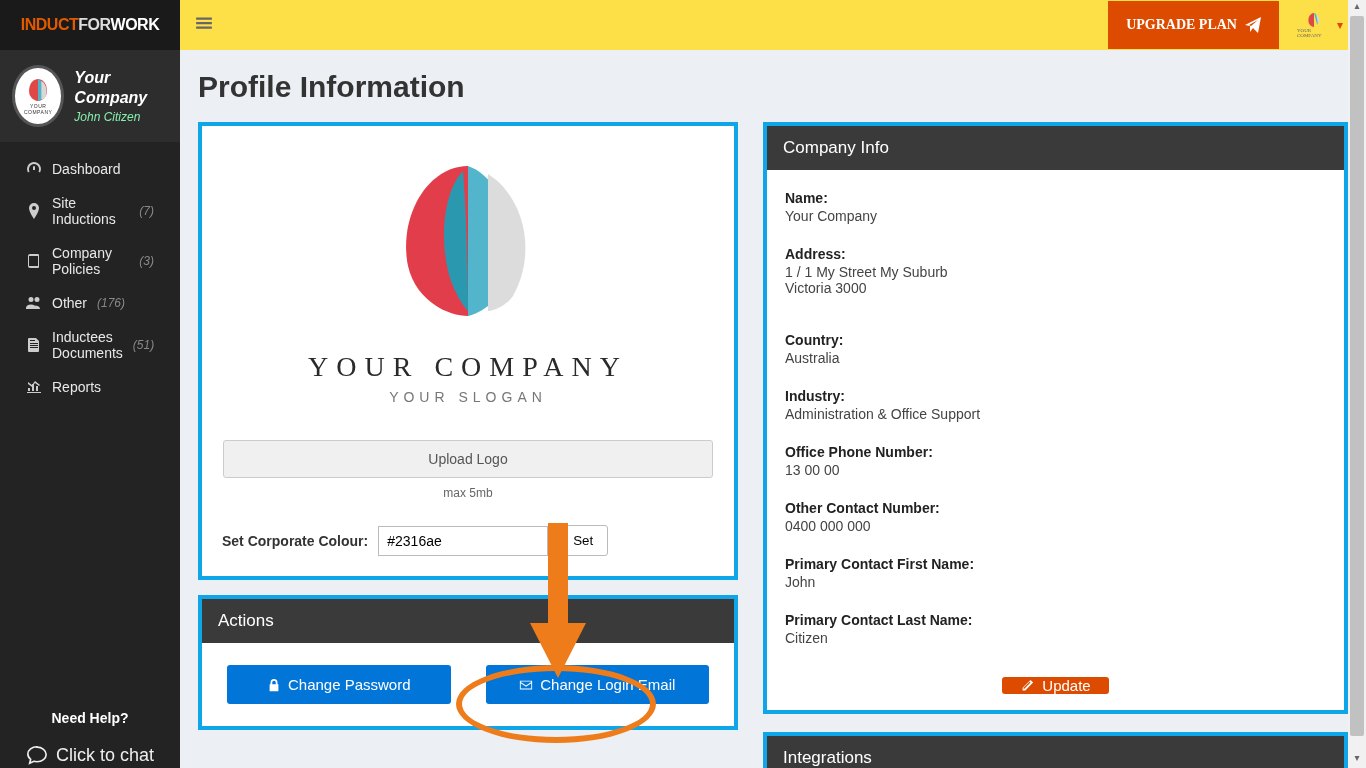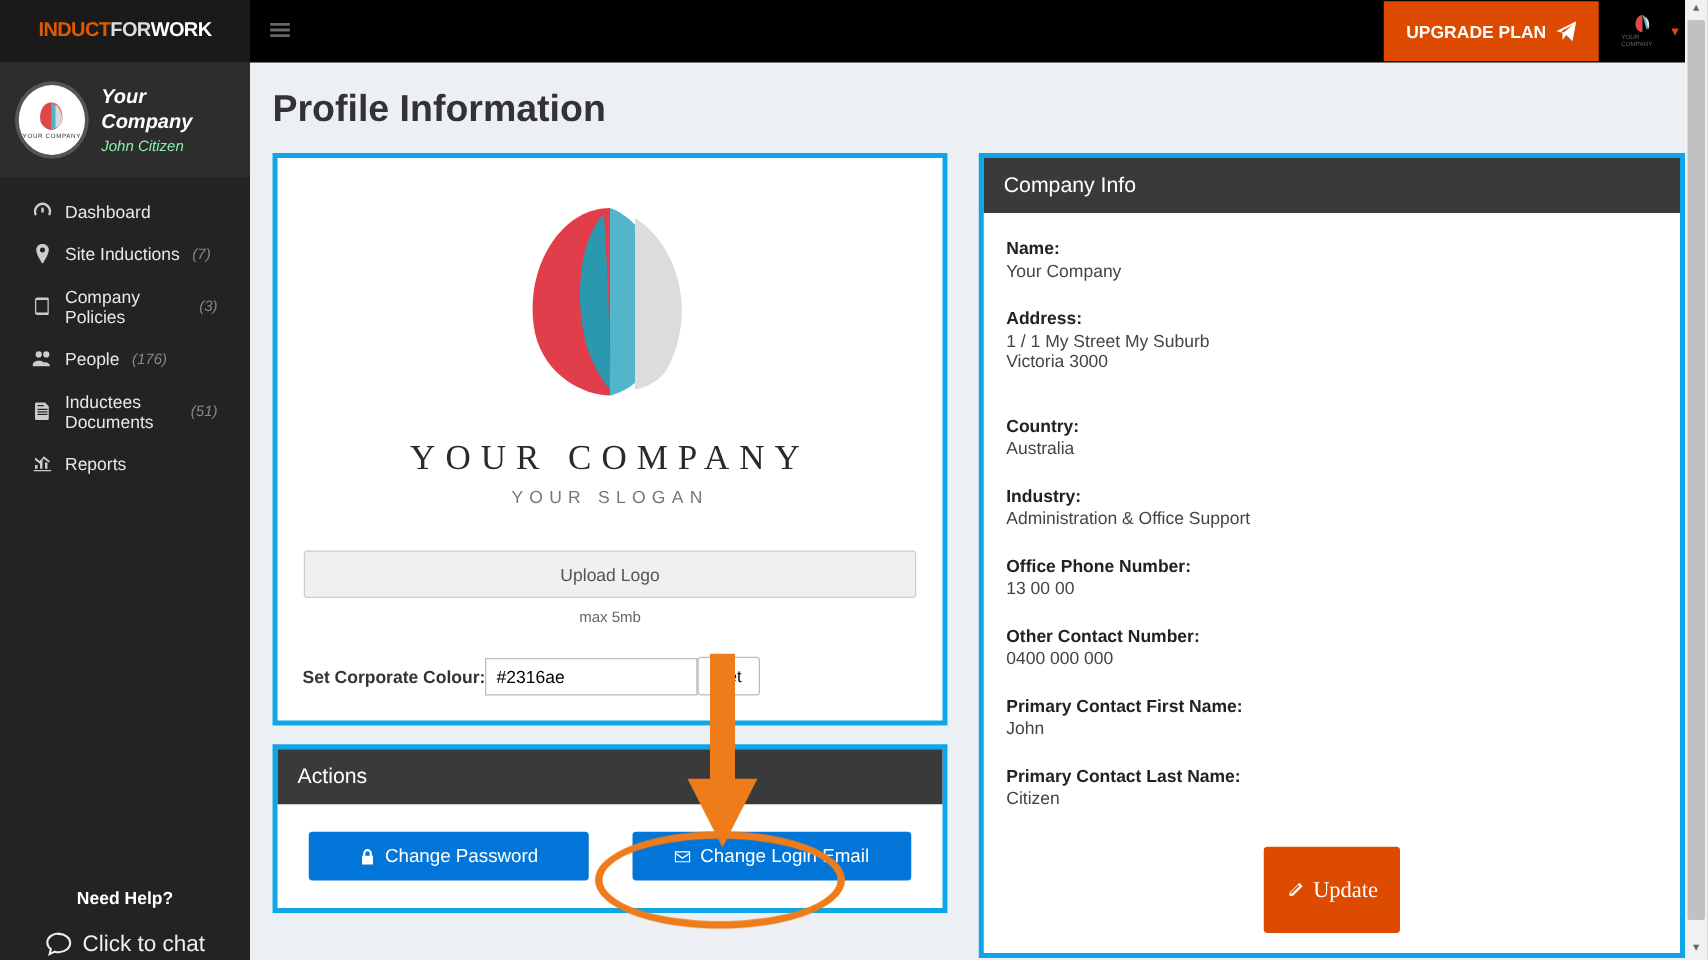--- a/index.html
+++ b/index.html
@@ -1,42 +1,42 @@
 <!DOCTYPE html>
 <html><head>
 <meta charset="utf-8">
 <style>
 * { box-sizing: border-box; margin: 0; padding: 0; }
 body { font-family: "Segoe UI", Arial, sans-serif; font-size: 14px; color: #333; background: #f0f0f0; overflow: hidden; }
 
 .app { display: flex; height: 768px; width: 1366px; position: relative; }
 
 
-.sidebar { width: 200px; background: #232323; color: #ccc; display: flex; flex-direction: column; }
+.sidebar { width: 180px; background: #232323; color: #ccc; display: flex; flex-direction: column; }
 .logo-bar { height: 50px; background: #1a1a1a; display: flex; align-items: center; justify-content: center; font-weight: 800; font-size: 16px; letter-spacing: -0.5px; }
 .logo-bar .l1 { color: #e25a00; }
 .logo-bar .l2 { color: #ddd; }
 .logo-bar .l3 { color: #fff; font-weight:600; }
 .sidebar-profile { background: #2d2d2d; padding: 15px 12px; display: flex; align-items: center; gap: 10px; }
 .sidebar-avatar { width: 62px; height: 62px; border-radius: 50%; background: #fff; border: 3px solid #555; display:flex; align-items:center; justify-content:center; flex-direction:column; font-size:7px; color:#333; text-align:center; }
 .sidebar-avatar svg { width: 34px; height: 26px; }
 .sidebar-profile-text { display:flex; flex-direction:column; }
 .company-name { font-style: italic; color: #fff; font-size: 16px; line-height: 1.2; font-weight:600;}
 .user-name { font-style: italic; color: #86efac; font-size: 12px; margin-top:3px;}
 .nav { list-style: none; padding: 10px 12px; flex:1;}
 .nav li { padding: 9px 14px; display:flex; align-items:center; gap:10px; color:#e8e8e8; cursor:pointer; font-size:14px;}
 .nav .count { color:#888; font-style:italic; font-size:12px;}
 .nav svg, .nav .ico { width:16px; height:16px; fill:#ccc; flex-shrink:0;}
 .help { text-align:center; padding:8px 0; font-weight:600; color:#fff; font-size:14px;}
 .chat { display:flex; align-items:center; justify-content:center; gap:8px; padding:10px 0 2px; color:#eee; font-size:18px; cursor:pointer;}
 .chat svg { width:22px; height:22px; fill:#eee;}
 
 
 .main { flex:1; display:flex; flex-direction:column; background:#ecf0f5; position:relative;}
-.topbar { height:50px; background:#000000; display:flex; align-items:center; padding:0 15px; gap:10px;}
+.topbar { height:50px; background:#fde047; display:flex; align-items:center; padding:0 15px; gap:10px;font-family:Liberation Serif, serif;}
 .hamburger { cursor:pointer; }
 .hamburger svg{ width:18px;height:18px; fill:#666;}
 .top-spacer { flex:1; }
 .upgrade-btn { background:#dd4b00; color:#fff; font-weight:700; padding:16px 18px; font-size:14px; display:flex; align-items:center; gap:8px; cursor:pointer; margin:-15px 0;}
 .upgrade-btn svg{width:16px;height:16px;fill:#fff;}
 .top-logo { display:flex; align-items:center; gap:6px; cursor:pointer; padding:0 8px;}
 .top-logo-box { width:34px; height:34px; display:flex; flex-direction:column; align-items:center; justify-content:center;}
 .top-logo-box svg { width:22px;height:16px;}
 .top-chev { color:#dd4b00; font-size:12px;}
 
@@ -50,33 +50,33 @@
 .card { background:#fff; border:4px solid #0ea5e9;}
 .card-body { padding:18px; }
 .panel-header { background:#3a3a3a; color:#fff; padding:12px 16px; font-size:17px;}
 
 .logo-area { display:flex; flex-direction:column; align-items:center; padding:30px 18px 18px;}
 .big-logo svg { width:220px; height:170px; }
 .logo-text { font-family: Georgia, serif; letter-spacing:8px; font-size:28px; color:#2a2a2a; margin-top:22px; font-weight:500;}
 .logo-slogan { letter-spacing:5px; color:#777; font-size:14px; margin-top:6px;}
 .upload-btn { width:490px; border:1px solid #ccc; background:#f0f0f0; color:#555; padding:10px; text-align:center; border-radius:3px; margin-top:35px; cursor:pointer;}
 .upload-note { color:#666; font-size:12px; margin-top:8px;}
-.colour-row { display:flex; align-items:center; width:100%; margin-top:25px; padding:0 2px 2px;}
+.colour-row { display:flex; align-items:center; gap:10px; width:100%; margin-top:25px; padding:0 2px 2px;}
 .colour-row label { font-weight:600;}
 .colour-row input { border:1px solid #bbb; padding:6px 8px; width:170px; font-size:14px;}
 .set-btn { border:1px solid #bbb; background:#fff; padding:7px 14px; border-radius:3px; cursor:pointer;}
 
 .actions-body { padding:22px 25px; display:flex; gap:35px;}
 .blue-btn { flex:1; background:#0275d8; color:#fff; border:none; padding:11px 0; font-size:15px; border-radius:3px; display:flex; align-items:center; justify-content:center; gap:7px; cursor:pointer;}
 .blue-btn svg { width:14px;height:14px;fill:#fff;}
 
 .info-row { padding:6px 0 16px; border-bottom: none;}
 .info-row strong { display:block; color:#222; font-weight:700; margin-bottom:2px;}
 .info-row span { color:#444;}
-.update-btn { background:#dd4b00; color:#fff; border:none; padding:24px 18px; border-radius:3px; font-size:18px; display:flex; align-items:center; gap:8px; cursor:pointer; margin:15px auto 10px;font-family:Liberation Serif, serif;}
+.update-btn { background:#dd4b00; color:#fff; border:none; padding:0 18px; border-radius:3px; font-size:15px; display:flex; align-items:center; gap:8px; cursor:pointer; margin:15px auto 10px;}
 .update-btn svg { width:14px; height:14px; fill:#fff;}
 .info-card .card-body { padding:14px 18px 6px;}
 
 
 .annot-arrow { position:absolute; left:348px; top:523px; z-index:50; pointer-events:none;}
 .annot-arrow svg { width:60px; height:160px;}
 .annot-ellipse { position:absolute; left:276px; top:665px; width:200px; height:78px; border:6px solid #ee7c1a; border-radius:50%; z-index:49; pointer-events:none;}
 
 
 .fake-scroll { position:absolute; right:0; top:0; bottom:0; width:18px; background:#f1f1f1;}
@@ -127,21 +127,21 @@
           <svg viewBox="0 0 16 16">
             <path d="M3 1h9a1 1 0 011 1v12a1 1 0 01-1 1H4a2 2 0 01-2-2V3a2 2 0 012-2zm0 2v10h9V3H3z"></path>
           </svg>
           <span>Company Policies</span>
           <span class="count">(3)</span>
         </li>
       <li>
           <svg viewBox="0 0 16 16">
             <path d="M5 7a2.5 2.5 0 100-5 2.5 2.5 0 000 5zm6 0a2.5 2.5 0 100-5 2.5 2.5 0 000 5zM0 13c0-2 2-3.5 5-3.5S10 11 10 13v1H0v-1zm10 1v-1c0-.9-.3-1.7-.9-2.4 1.9.1 4.9 1 4.9 3.4v0H10z"></path>
           </svg>
-          <span>People</span>
+          <span>Other</span>
           <span class="count">(176)</span>
         </li>
       <li>
           <svg viewBox="0 0 16 16">
             <path d="M3 1h7l3 3v10a1 1 0 01-1 1H3a1 1 0 01-1-1V2a1 1 0 011-1zm1 3h5V3H4v1zm0 3h8V6H4v1zm0 2h8V8H4v1zm0 2h8v-1H4v1z"></path>
           </svg>
           <span>Inductees Documents</span>
           <span class="count">(51)</span>
         </li>
       <li>

